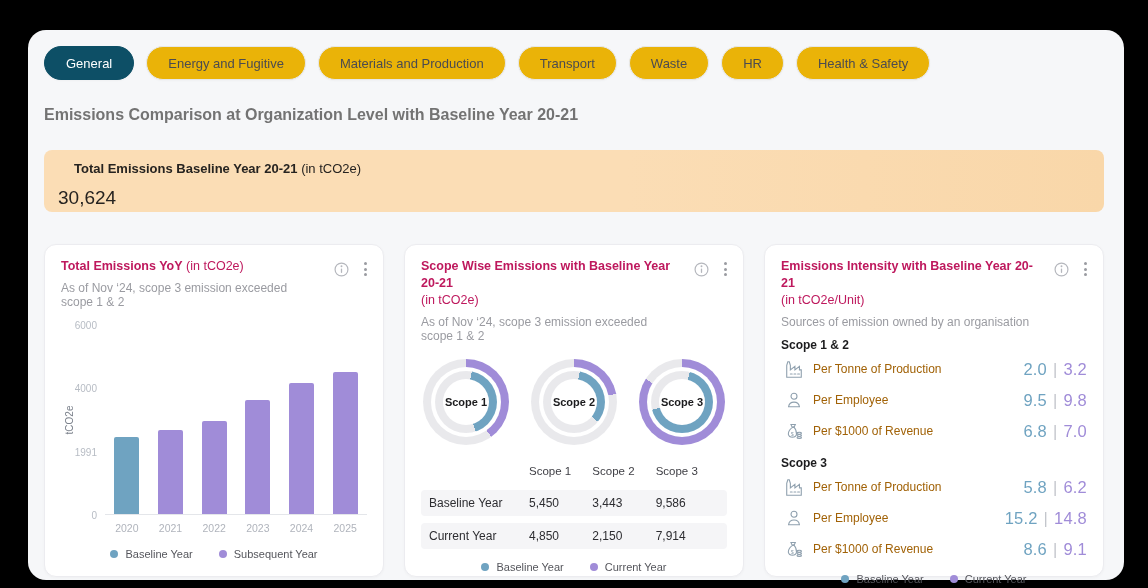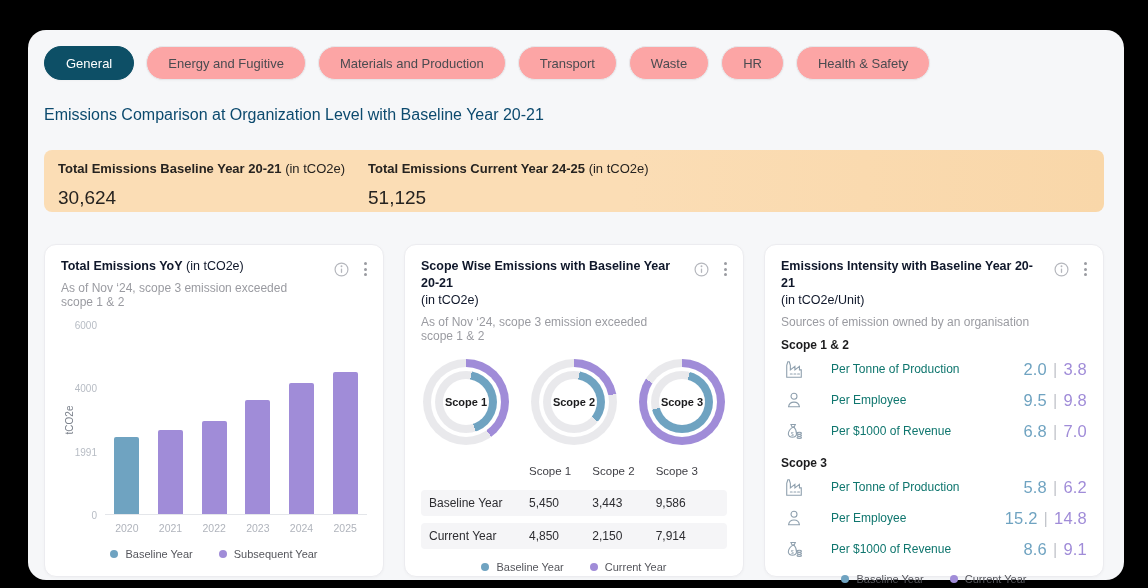--- a/index.html
+++ b/index.html
@@ -6,41 +6,41 @@
     --teal:#0d4f66; --blue:#6fa3c1; --purple:#a08cd8; --track:#e9e9ec;
     --panel:#f6f7f9; --card-border:#ececf0; --txt:#1e1e22; --sub:#9a9ba1;
     --peach:#fbddb4; --swoosh:#efae68; --swoosh2:#f6cc9b;
   }
   *{box-sizing:border-box;margin:0;padding:0;font-family:"Liberation Sans",sans-serif;}
   html,body{width:1148px;height:588px;background:#000;overflow:hidden;}
   .panel{position:absolute;left:28px;top:30px;width:1096px;height:550px;background:var(--panel);border-radius:18px;}
 
   
   .tabs{position:absolute;left:16px;top:16px;display:flex;gap:12px;}
-  .pill{height:34px;padding:0 21px;border-radius:17px;border:1px solid #e6e8eb;background:#fca5a5;
+  .pill{height:34px;padding:0 21px;border-radius:17px;border:1px solid #e6e8eb;background:#eab308;
         font-size:13px;color:#4b4b50;cursor:pointer;box-shadow:0 1px 2px rgba(0,0,0,.03);white-space:nowrap;}
   .pill.active{background:var(--teal);border-color:var(--teal);color:#fff;font-weight:500;}
 
-  .page-title{position:absolute;left:16px;top:76px;font-size:16px;font-weight:400;color:#0c4a6e;}
+  .page-title{position:absolute;left:16px;top:76px;font-size:16px;font-weight:700;color:#737373;}
 
   
   .banner{position:absolute;left:16px;top:120px;width:1060px;height:62px;border-radius:8px;overflow:hidden;
           background:linear-gradient(90deg,#fbddb5 55%,#f9d7a9 100%);}
   .banner-inner{position:absolute;inset:0;display:flex;padding:11px 14px;}
   .stat{width:310px;}
   .stat-label{font-size:13px;color:#262320;}
-  .stat-label .b{font-weight:700;}
+  .stat-label .b{font-weight:700;margin-left:16px;}
   .stat-value{font-size:19px;color:#262320;margin-top:11px;}
 
   
   .cards{position:absolute;left:16px;top:214px;display:flex;gap:20px;}
   .card{width:340px;height:333px;background:#fff;border:1px solid var(--card-border);border-radius:12px;
         padding:13px 16px;position:relative;box-shadow:0 1px 3px rgba(20,20,40,.03);}
   .card-head{padding-right:46px;}
-  .ct{font-size:12.5px;color:#0f172a;line-height:1.35;}
+  .ct{font-size:12.5px;color:#be185d;line-height:1.35;}
   .ct .b{font-weight:700;}
   .ct .u{font-weight:400;}
   .ct .u.block{display:block;}
   .sub{font-size:12px;color:var(--sub);margin-top:6px;}
   .head-icons{position:absolute;right:14px;top:15px;display:flex;align-items:center;gap:13px;}
   .ibtn{background:none;border:none;cursor:pointer;display:flex;padding:0;}
   .kebab{display:flex;flex-direction:column;gap:2.5px;padding:2px;}
   .kebab i{width:3px;height:3px;border-radius:50%;background:#9a9ba1;}
 
   
@@ -73,21 +73,21 @@
   .trow{display:grid;grid-template-columns:100px 1fr 1fr 1fr;padding:6px 8px;align-items:center;}
   .thead .tc{font-size:11.5px;color:#404046;}
   .tdata{background:#f5f5f7;border-radius:4px;margin-top:7px;}
   .tdata .tc{font-size:12px;color:#2d2d31;}
   .tc.tl{font-size:12px;color:#2d2d31;}
 
   
   .sec{font-size:12px;font-weight:700;color:#1c1c1e;margin:9px 0 2px;}
   .irow{display:flex;align-items:center;height:31px;}
   .icn{width:26px;display:flex;justify-content:center;}
-  .ilabel{font-size:12px;color:#0f766e;margin-left:24px;}
+  .ilabel{font-size:12px;color:#a16207;margin-left:6px;}
   .ivals{margin-left:auto;font-size:16.5px;font-weight:500;letter-spacing:.2px;}
   .vb{color:var(--blue);margin-top:36px;}
   .vp{color:var(--purple);}
   .sep{color:#c3c6cc;margin:0 6px;font-weight:400;}
 </style>
 </head>
 <body>
 
 <div class="panel">
 
@@ -103,24 +103,20 @@
 
   <h1 class="page-title">Emissions Comparison at Organization Level with Baseline Year 20-21</h1>
 
   <div class="banner">
 
     <div class="banner-inner">
       <div class="stat">
         <div class="stat-label"><span class="b">Total Emissions Baseline Year 20-21</span> <span>(in tCO2e)</span></div>
         <div class="stat-value">30,624</div>
       </div>
-      <div class="stat">
-        <div class="stat-label"><span class="b">Total Emissions Current Year 24-25</span> <span>(in tCO2e)</span></div>
-        <div class="stat-value">51,125</div>
-      </div>
     </div>
   </div>
 
   <div class="cards">
 
     <section class="card">
       <div class="head-icons">
         <button class="ibtn">
           <svg width="15" height="15" viewBox="0 0 14 14">
               <circle cx="7" cy="7" r="6" fill="none" stroke="#b5b7bd" stroke-width="1.1"></circle>
@@ -287,21 +283,21 @@
       <div class="sec">Scope 1 &amp; 2</div>
 
       <div class="irow">
         <span class="icn">
           <svg width="22" height="20" viewBox="0 0 24 22" fill="none" stroke="#8fa0ae" stroke-width="1.2">
               <path d="M4 20V7l1.2-4h1.6L8 7v5l5-4v4l5-4v4h2v8z"></path>
               <path d="M8 16.5h2M12 16.5h2M16 16.5h2" stroke-linecap="round"></path>
             </svg>
         </span>
         <span class="ilabel">Per Tonne of Production</span>
-        <span class="ivals"><span class="vb">2.0</span><span class="sep">|</span><span class="vp">3.8</span></span>
+        <span class="ivals"><span class="vb">2.0</span><span class="sep">|</span><span class="vp">3.2</span></span>
       </div>
       <div class="irow">
         <span class="icn">
           <svg width="20" height="20" viewBox="0 0 24 24" fill="none" stroke="#8fa0ae" stroke-width="1.3">
               <circle cx="12" cy="7.5" r="3.6"></circle>
               <path d="M5.5 20c.6-3.6 3.2-5.5 6.5-5.5s5.9 1.9 6.5 5.5z"></path>
             </svg>
         </span>
         <span class="ilabel">Per Employee</span>
         <span class="ivals"><span class="vb">9.5</span><span class="sep">|</span><span class="vp">9.8</span></span>

